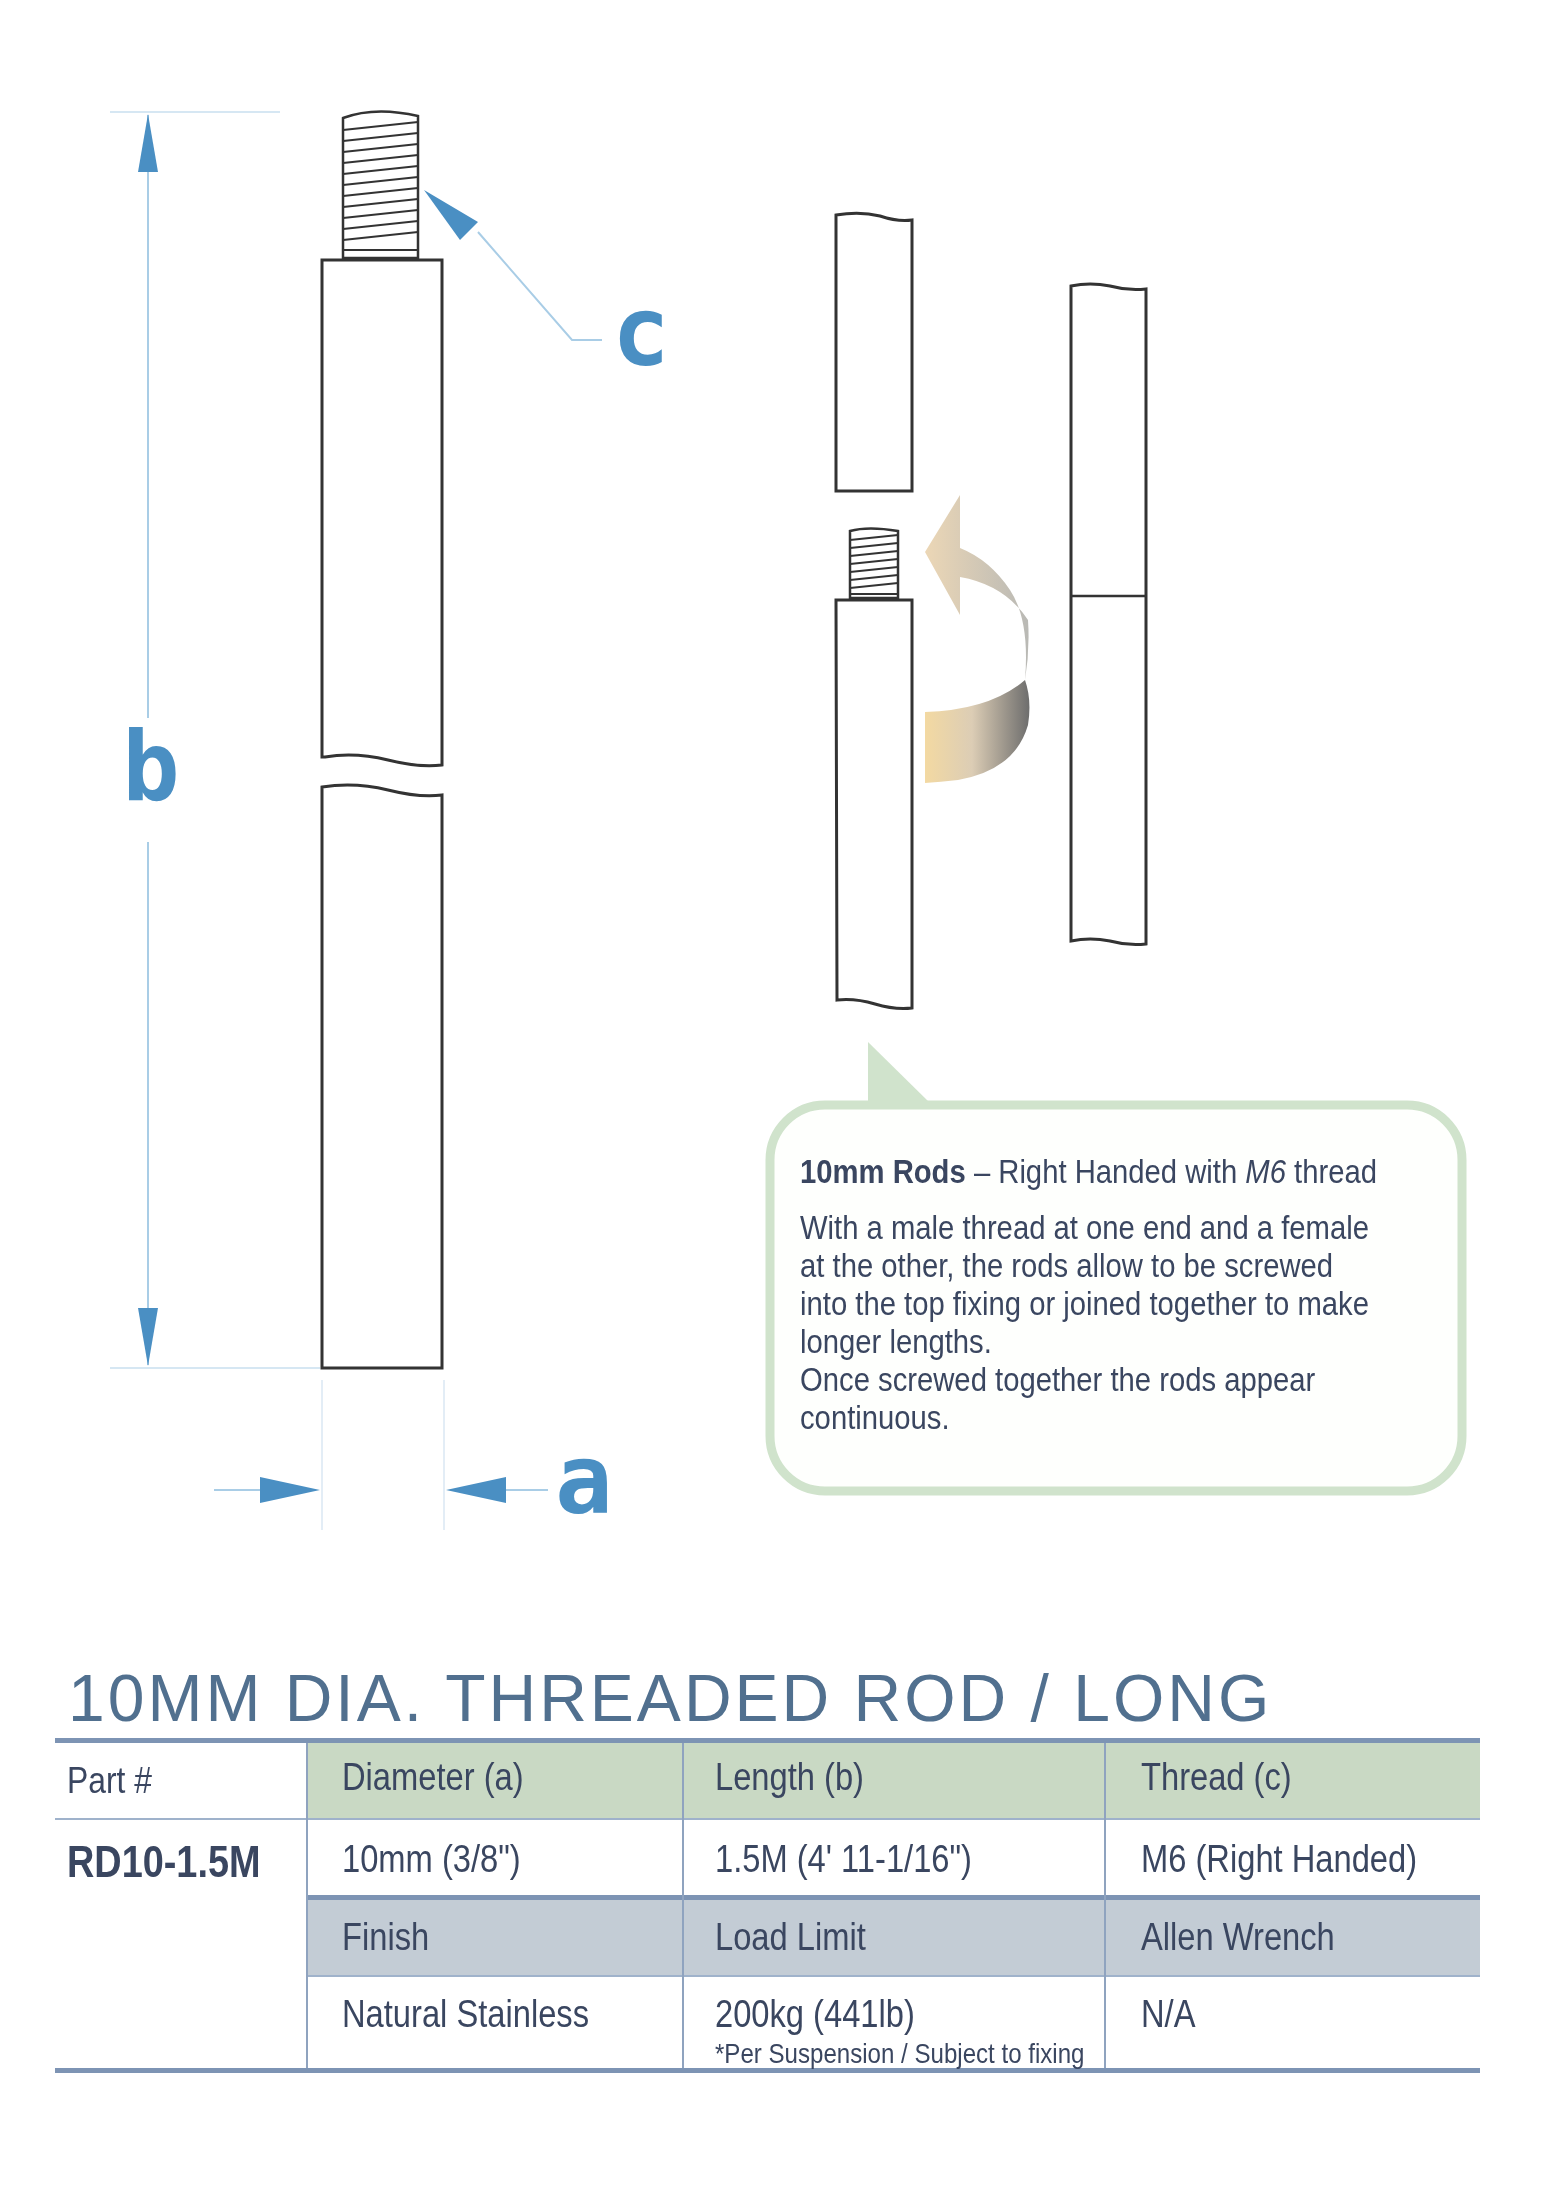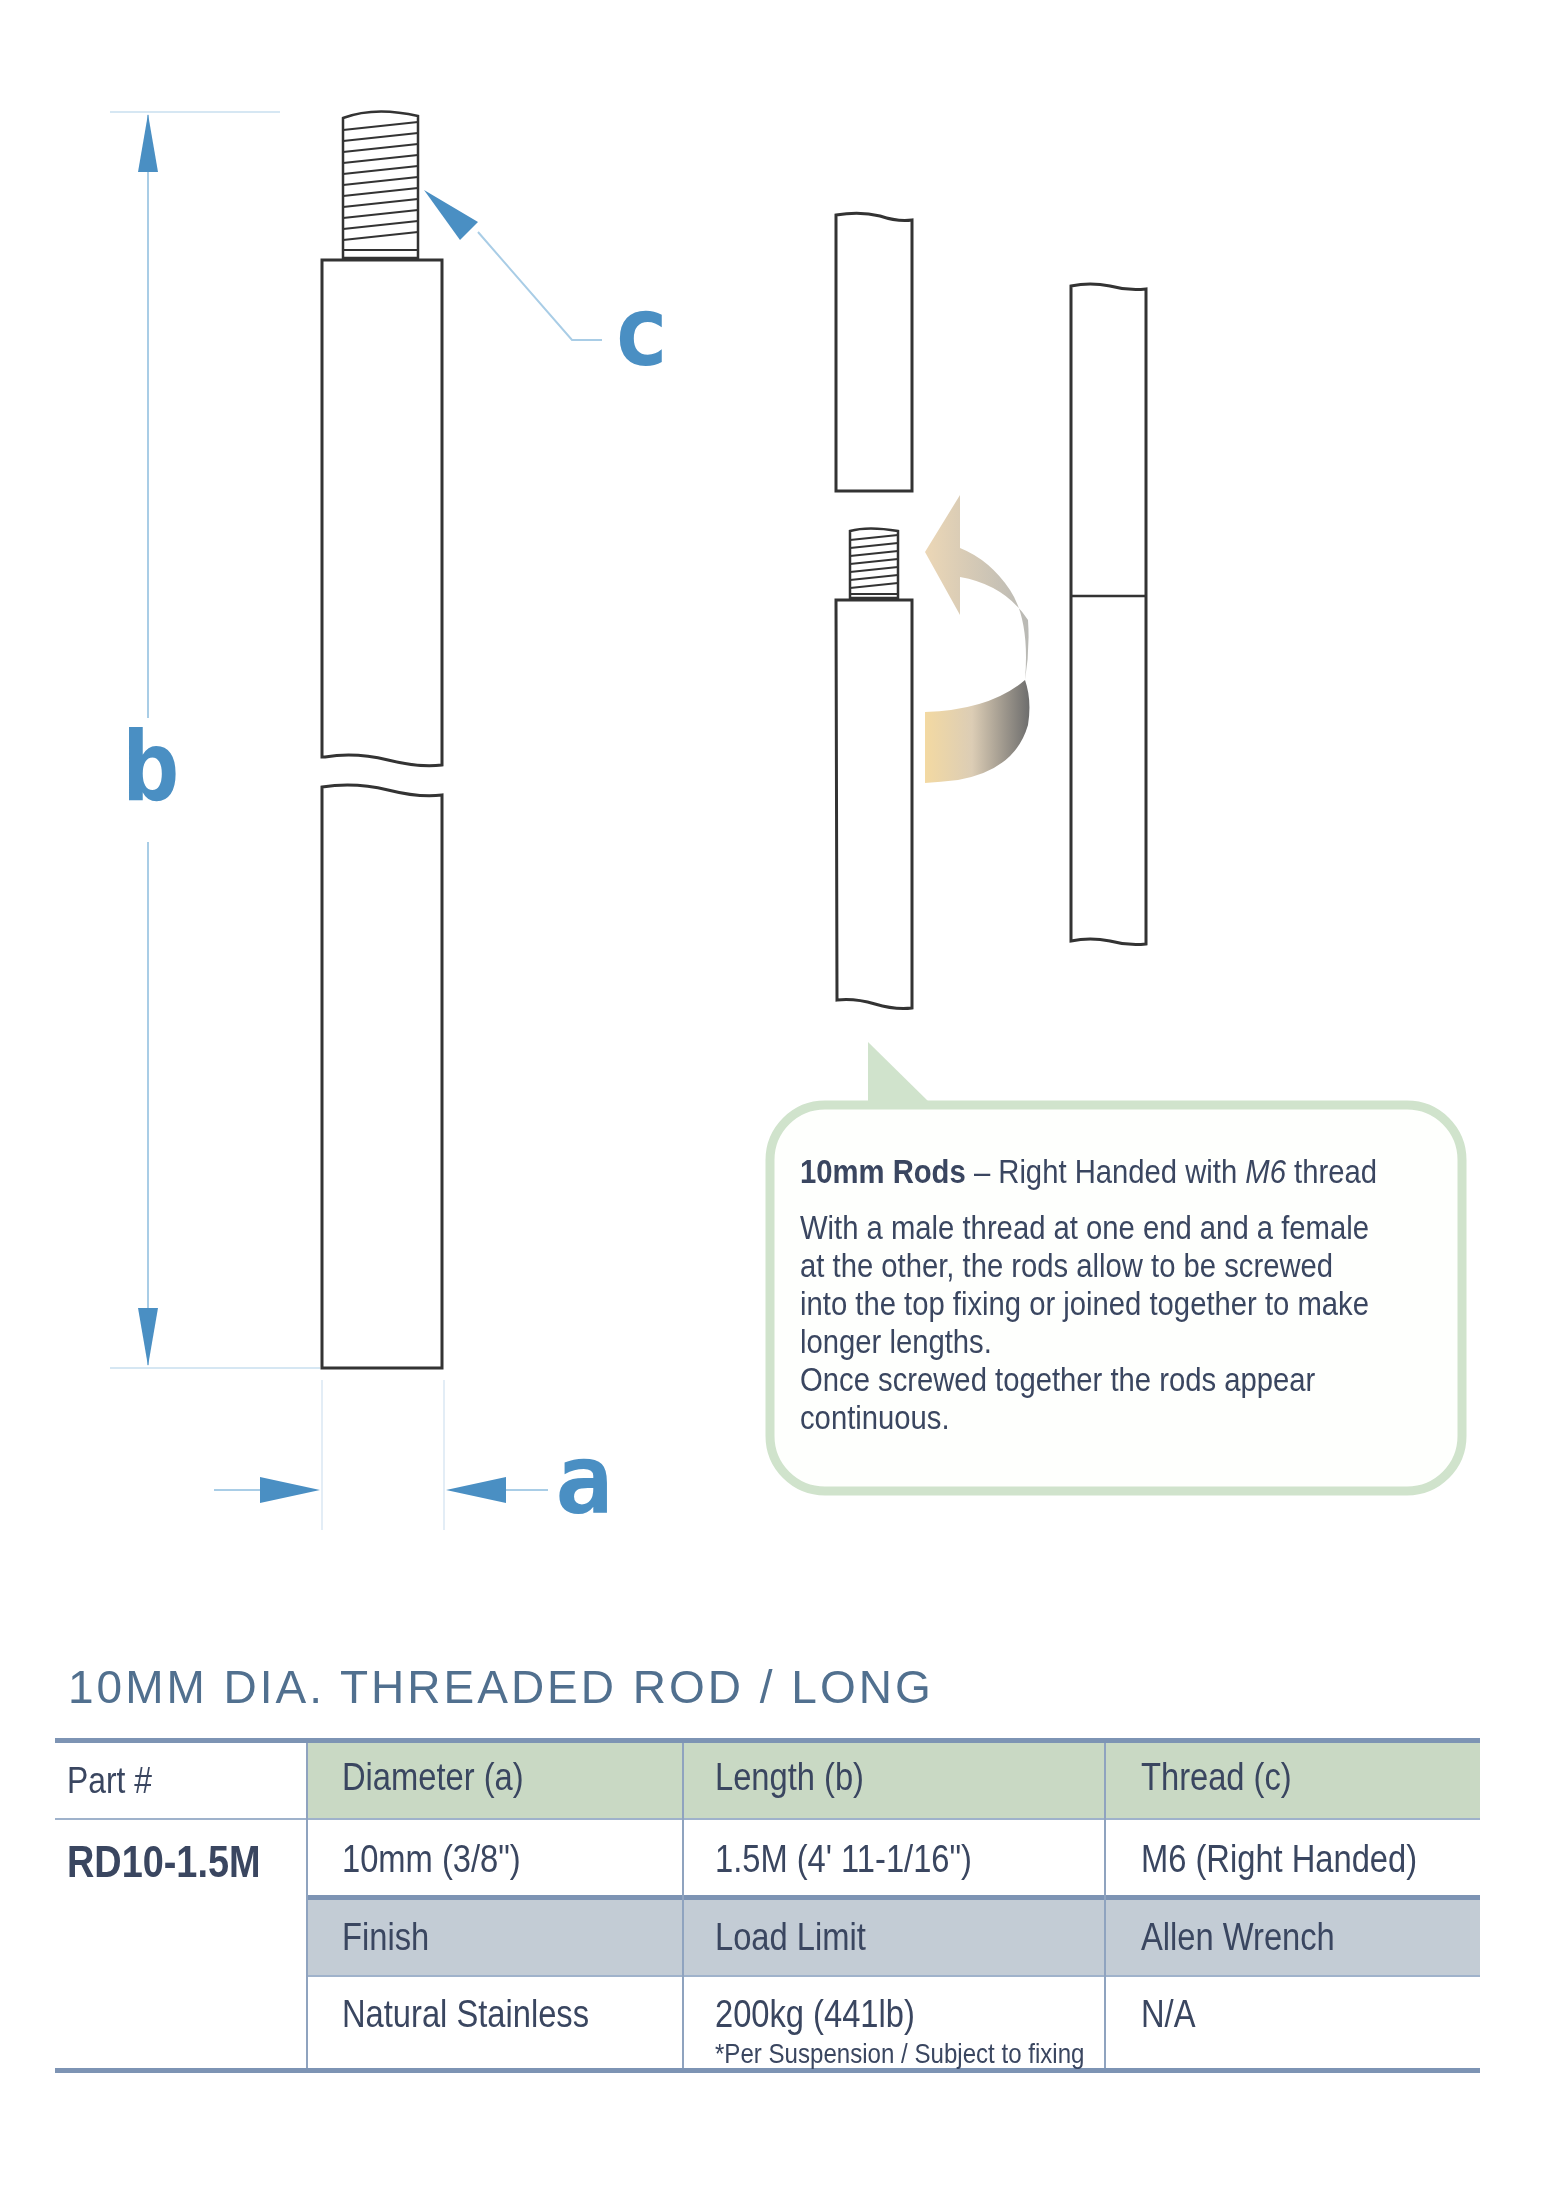--- a/index.html
+++ b/index.html
@@ -8,21 +8,21 @@
   .drawing { position: absolute; left: 0; top: 0; width: 1541px; height: 1560px; }
   .dim-letter { font-family: "DejaVu Sans Mono", "Liberation Mono", monospace; font-weight: bold; fill: #4a8fc3; }
   .bubble-text { position: absolute; left: 800px; top: 1152px; width: 640px;
                  font-family: "Liberation Sans", sans-serif; font-size: 34px; line-height: 38px;
                  color: #3a4660; transform: scaleX(0.86); transform-origin: left top; }
   .bubble-title { margin-bottom: 18px; white-space: nowrap; }
   .bubble-title b { font-weight: bold; }
   .bubble-title i { font-style: italic; }
   .bubble-line { white-space: nowrap; }
 
-  .page-heading { position: absolute; left: 68px; top: 1660px; font-size: 46px; letter-spacing: 3px;
+  .page-heading { position: absolute; left: 68px; top: 1660px; font-size: 66px; letter-spacing: 3px;
                   color: #51708f; font-family: "Liberation Sans", sans-serif; font-weight: normal;
                   transform: scaleX(1.0); white-space: nowrap; margin: 0; }
 
   .spec-table { position: absolute; left: 55px; top: 1738px; width: 1425px; }
   .rule-thick { position: absolute; left: 0; width: 1425px; height: 5px; background: #7d94b4; }
   .rule-thin  { position: absolute; height: 2px; background: #9fb2cb; }
   .vline { position: absolute; width: 2px; background: #8fa3bf; }
   .cell { position: absolute; font-size: 38px; color: #3a4660; white-space: nowrap;
           transform: scaleX(0.86); transform-origin: left top; }
   .hdr-green { position: absolute; background: #c9d9c4; }

